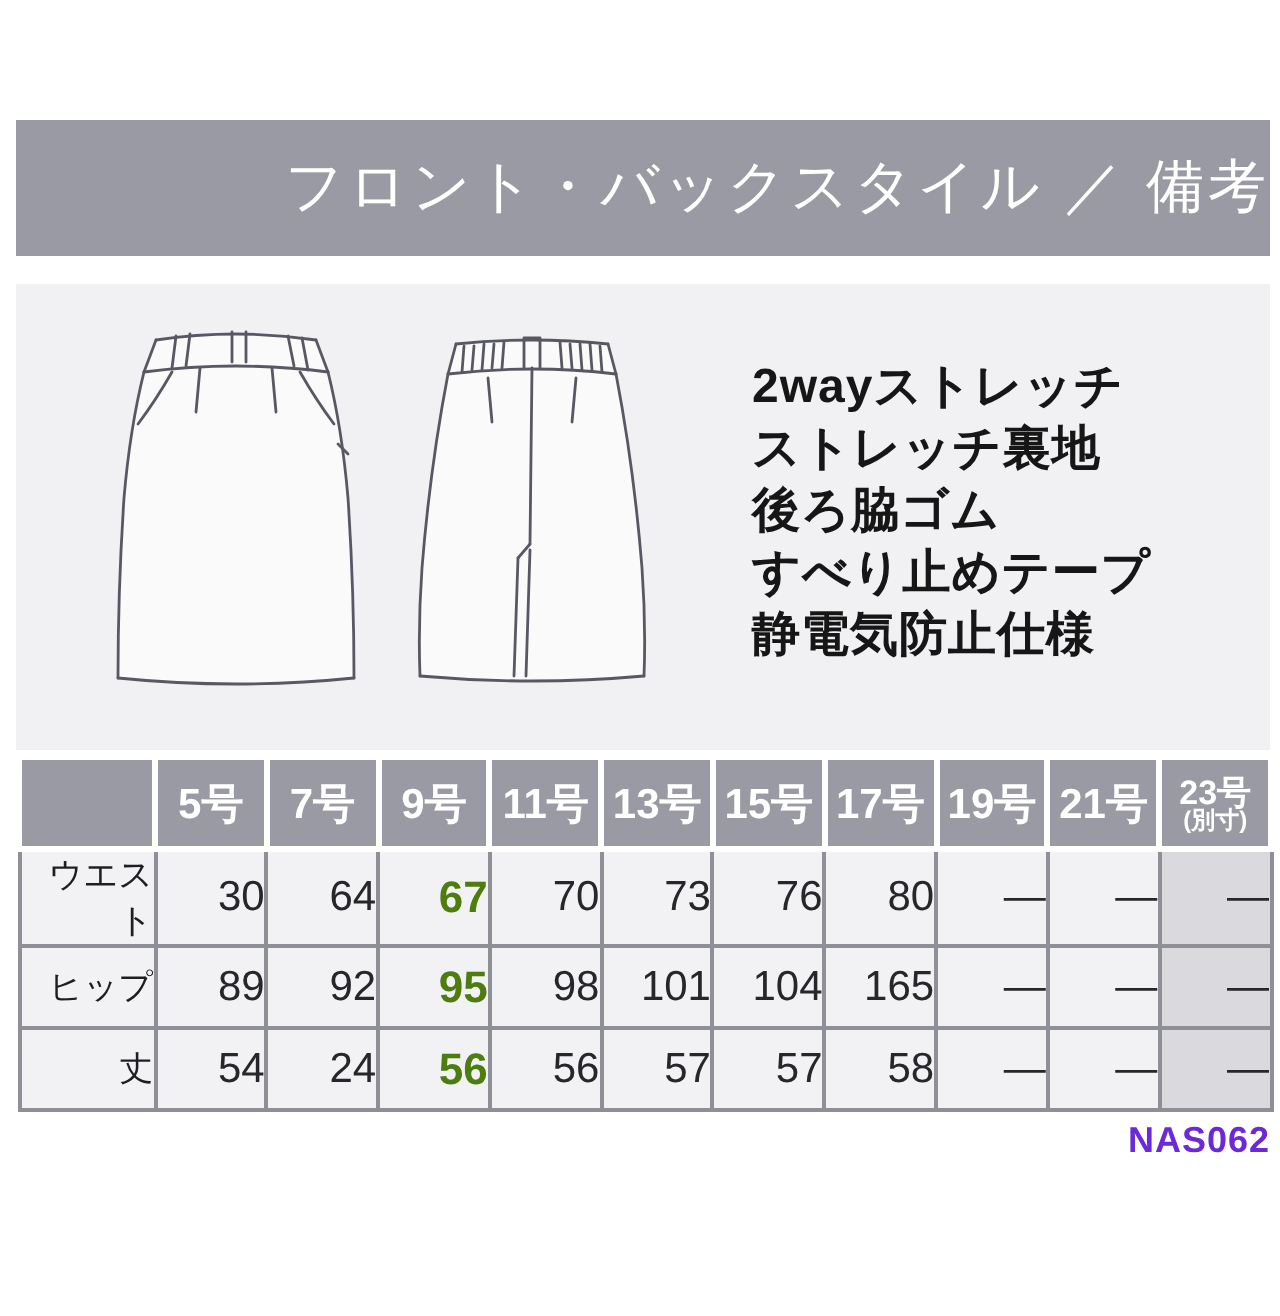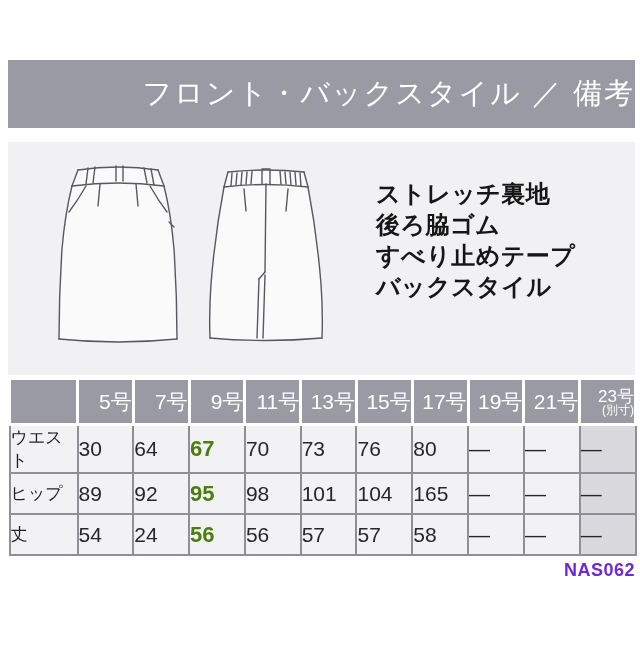--- a/index.html
+++ b/index.html
@@ -32,30 +32,30 @@
     letter-spacing:0.5px; white-space:nowrap;
   }
 
   
   table.size-table {
     position:absolute; left:8px; top:377px; width:629px;
     border-collapse:collapse; table-layout:fixed;
   }
   table.size-table col.label-col { width:68px; }
   table.size-table th {
-    background:#9a9aa4; color:#ffffff; font-weight:400;
-    border:3px solid #ffffff; height:46px; text-align:right;
+    background:#9a9aa4; color:#ffffff; font-weight:700;
+    border:3px solid #ffffff; height:46px; text-align:center;
     font-size:21px; padding:0;
   }
   table.size-table th.corner { border-top-color:#ffffff; }
   table.size-table th .hdr-sub { display:block; font-size:12px; line-height:12px; margin-top:-2px; }
   table.size-table th .hdr-main-sm { display:block; font-size:17px; line-height:18px; }
   table.size-table td {
     background:#f2f2f4; border:2px solid #8f8f97; height:41px;
-    text-align:left; vertical-align:middle;
+    text-align:right; vertical-align:middle;
     font-size:21px; color:#26262b; padding:0;margin-top:12px;
   }
   table.size-table td.row-label { font-size:17px; color:#1d1d22; letter-spacing:0; }
   table.size-table td.bold-col { font-weight:700; font-size:22px; color:#4d7c0f; }
   table.size-table td.last-col { background:#d9d9de; }
 
   .product-code {
     position:absolute; right:5px; top:560px;
     font-size:18px; font-weight:700; color:#6d28d9; letter-spacing:0.5px;
   }
@@ -118,24 +118,25 @@
       <path class="skirt-line" d="M63,125 L61,184"></path>
       <path class="skirt-line" d="M69,121 L67,184"></path>
 
       <path class="skirt-line" d="M28,33 Q19,80 15,130 Q13,158 14,184"></path>
       <path class="skirt-line" d="M112,33 Q121,80 125,130 Q127,158 126,184"></path>
 
       <path class="skirt-line" d="M14,184 Q70,189 126,184"></path>
     </svg>
 
     <div class="features">
+      <div>2wayストレッチ</div>
       <div>ストレッチ裏地</div>
       <div>後ろ脇ゴム</div>
       <div>すべり止めテープ</div>
-      <div>バックスタイル</div>
+      <div>静電気防止仕様</div>
     </div>
   </div>
 
   <table class="size-table">
     <colgroup>
       <col class="label-col">
         <col>
         <col>
         <col>
         <col>

